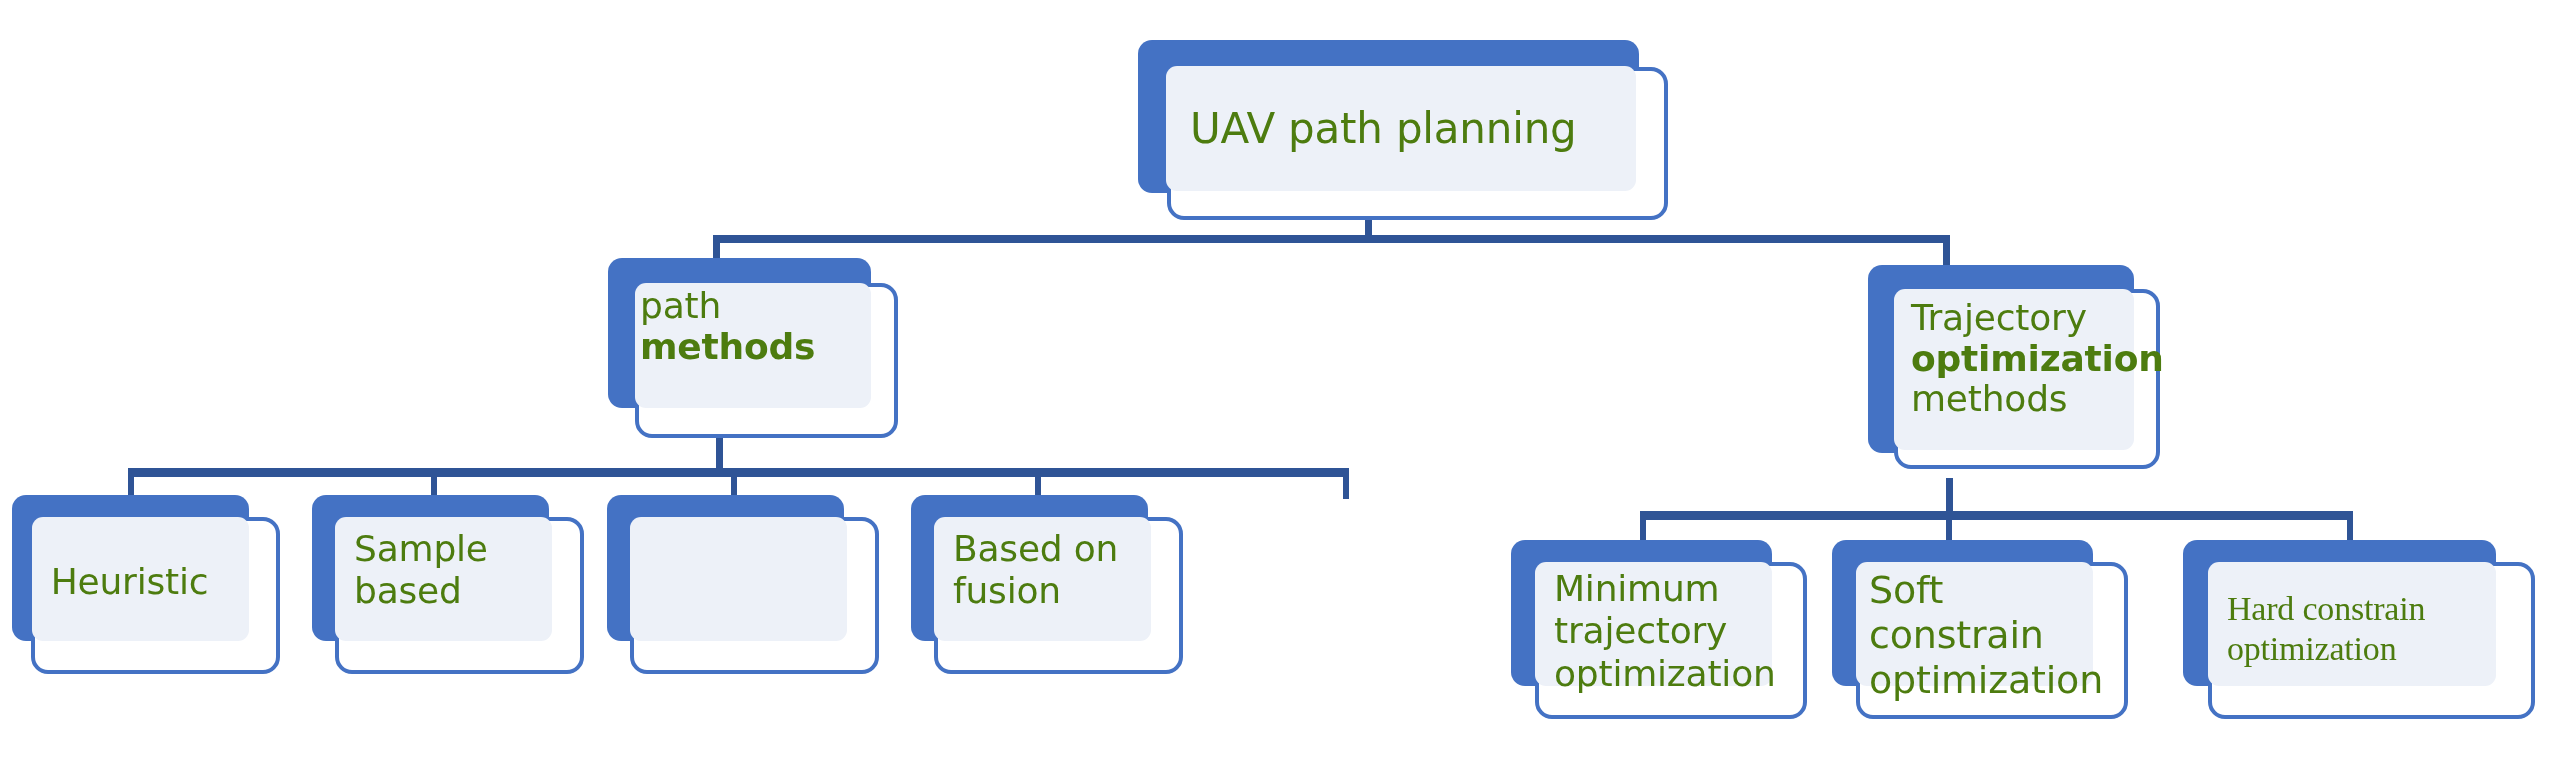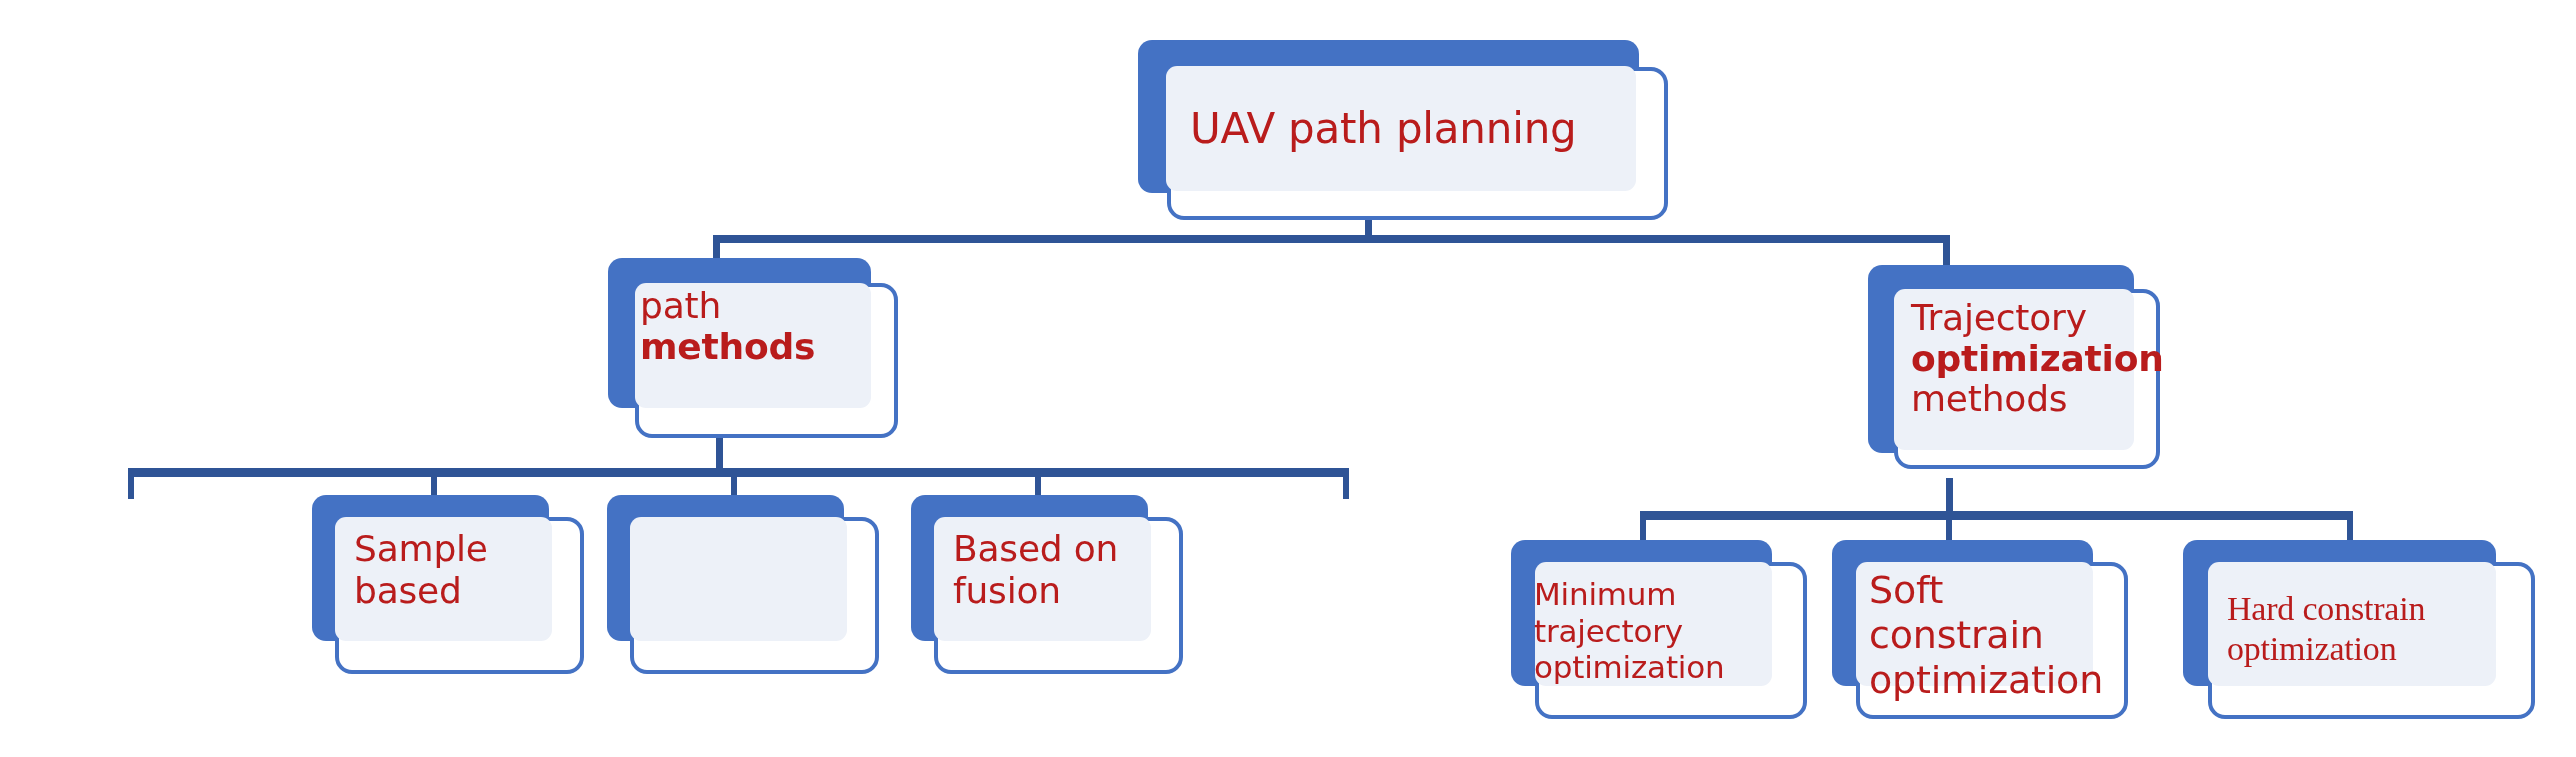--- a/index.html
+++ b/index.html
@@ -10,21 +10,21 @@
   
   .conn{position:absolute;background:#2F5496;}
 
   
   .node{position:absolute;}
   .node .plate{position:absolute;left:0;top:0;background:#4472C4;border-radius:14px;}
   .node .card{position:absolute;background:#ffffff;border:4.7px solid #4472C4;
               border-radius:17px;box-sizing:border-box;}
   .node .panel{position:absolute;background:#EDF1F8;border-radius:11px;
                box-sizing:border-box;display:flex;}
-  .node .txt{position:absolute;color:#b91c1c;line-height:1.16;
+  .node .txt{position:absolute;color:#4d7c0f;line-height:1.16;
              white-space:pre-line;letter-spacing:-0.2px;}
   .txt b{font-weight:700;}
 </style>
 </head>
 <body>
 
 <div id="stage">
 
   <div class="conn" style="left:1365px;top:205px;width:7px;height:34px;"></div>
 
@@ -66,20 +66,26 @@
     <div class="txt" style="left:32px;top:28px;width:251px;font-size:36px;line-height:1.13;"><span>path</span><br><b>methods</b><br></div>
   </div>
 
   <div class="node" style="left:1868px;top:265px;width:313px;height:211px;">
     <div class="plate" style="width:266px;height:188px;"></div>
     <div class="card" style="left:26px;top:23.5px;width:266px;height:180px;"></div>
     <div class="panel" style="left:26px;top:23.5px;width:240px;height:161px;"></div>
     <div class="txt" style="left:43px;top:33px;width:266px;font-size:36px;line-height:1.13;"><span>Trajectory</span><br><b>optimization</b><br><span>methods</span></div>
   </div>
 
+  <div class="node" style="left:11.7px;top:495px;width:274px;height:184px;">
+    <div class="plate" style="width:237px;height:146px;"></div>
+    <div class="card" style="left:19.6px;top:22px;width:249px;height:157px;"></div>
+    <div class="panel" style="left:20.4px;top:22px;width:217px;height:124px;"></div>
+    <div class="txt" style="left:39px;top:66px;width:235px;font-size:36px;">Heuristic</div>
+  </div>
 
   <div class="node" style="left:312px;top:495px;width:274px;height:184px;">
     <div class="plate" style="width:237px;height:146px;"></div>
     <div class="card" style="left:23px;top:22px;width:249px;height:157px;"></div>
     <div class="panel" style="left:23px;top:22px;width:217px;height:124px;"></div>
     <div class="txt" style="left:42px;top:33px;width:235px;font-size:36px;line-height:1.18;">Sample
 based</div>
   </div>
 
   <div class="node" style="left:607px;top:495px;width:274px;height:184px;">
@@ -94,21 +100,21 @@
     <div class="panel" style="left:23px;top:22px;width:217px;height:124px;"></div>
     <div class="txt" style="left:42px;top:33px;width:235px;font-size:36px;line-height:1.18;">Based on
 fusion</div>
   </div>
 
 
   <div class="node" style="left:1511px;top:540px;width:305px;height:200px;">
     <div class="plate" style="width:261px;height:146px;"></div>
     <div class="card" style="left:23.5px;top:22px;width:272px;height:157px;"></div>
     <div class="panel" style="left:23.5px;top:22px;width:237px;height:124px;"></div>
-    <div class="txt" style="left:23px;top:28px;width:266px;font-size:31px;line-height:1.18;margin-top:8px;">Minimum
+    <div class="txt" style="left:43px;top:28px;width:266px;font-size:36px;line-height:1.18;">Minimum
 trajectory
 optimization</div>
   </div>
 
   <div class="node" style="left:1832px;top:540px;width:305px;height:200px;">
     <div class="plate" style="width:261px;height:146px;"></div>
     <div class="card" style="left:23.5px;top:22px;width:272px;height:157px;"></div>
     <div class="panel" style="left:23.5px;top:22px;width:237px;height:124px;"></div>
     <div class="txt" style="left:37px;top:28px;width:266px;font-size:38px;line-height:1.18;">Soft
 constrain

